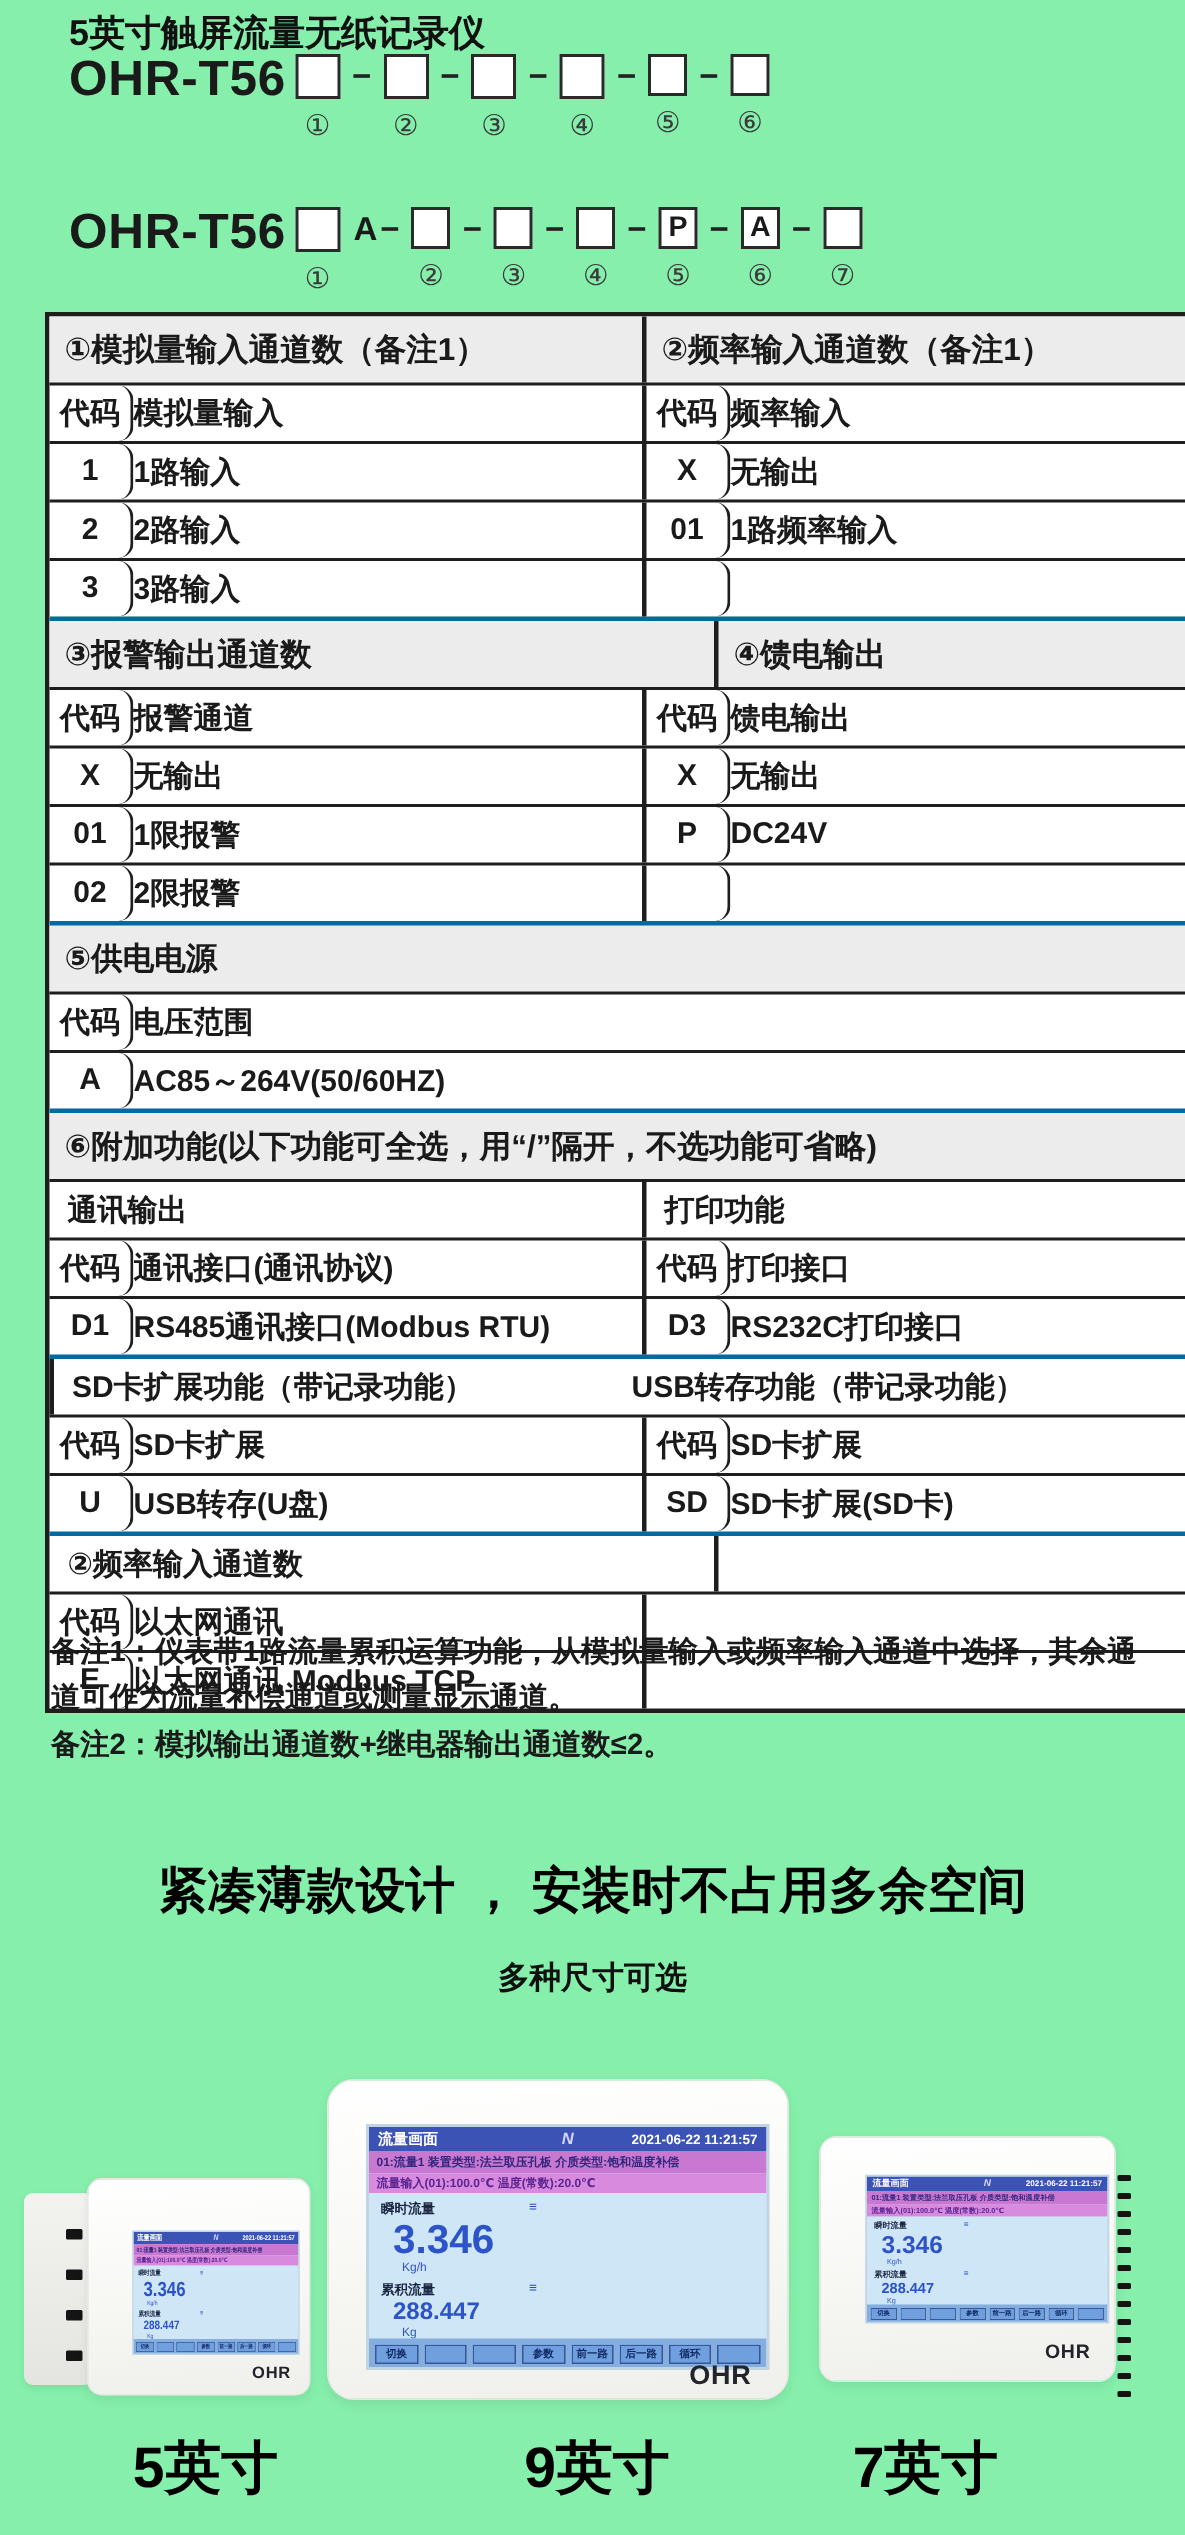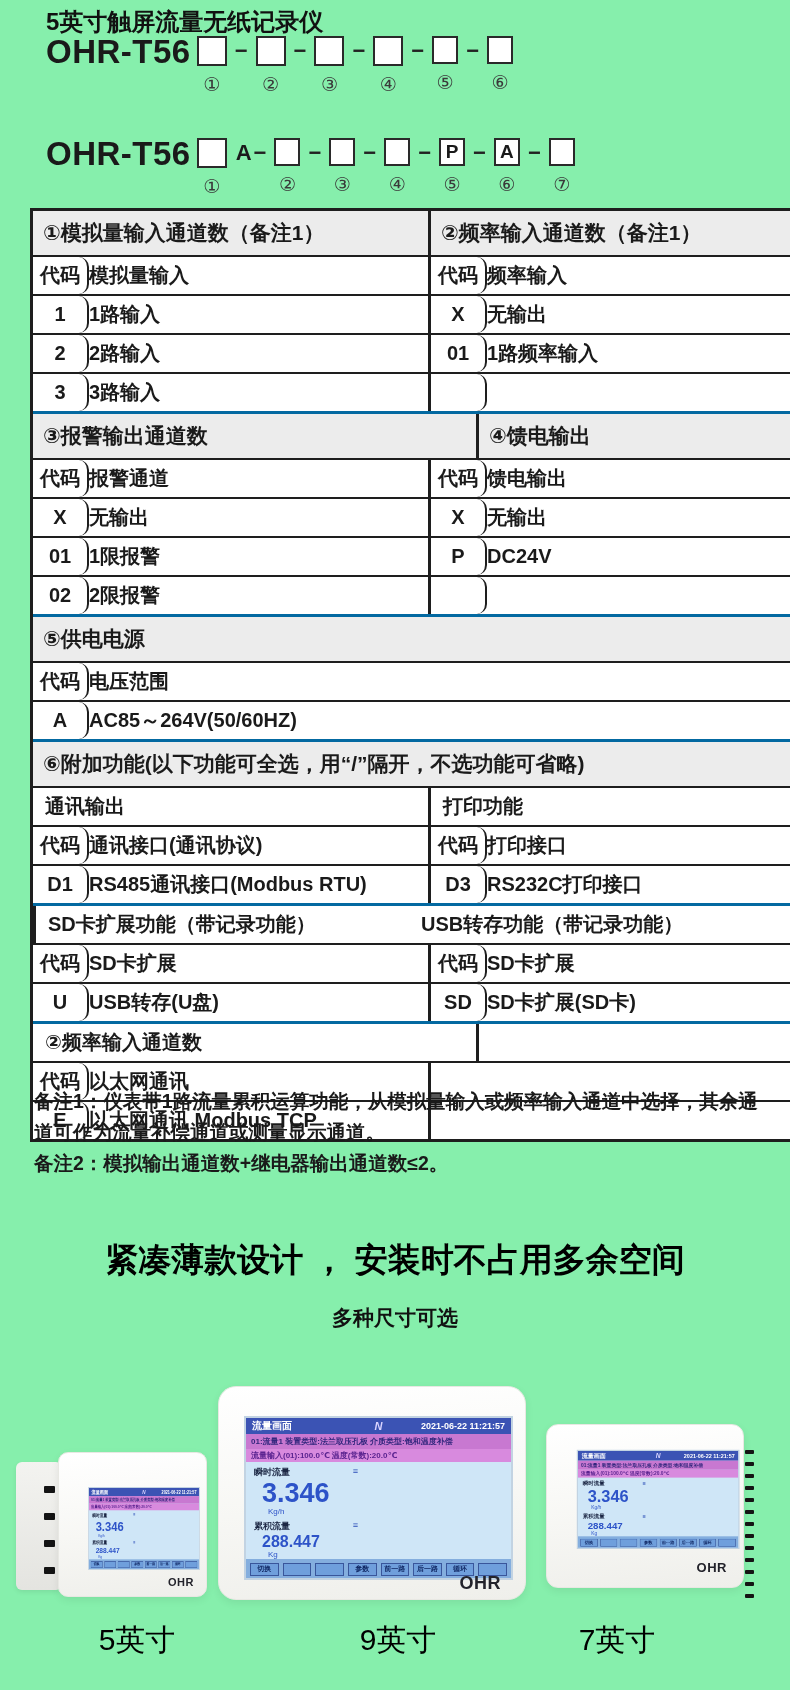--- a/index.html
+++ b/index.html
@@ -65,21 +65,21 @@
   .i2{height:13px;background:#d88ade;color:#5b2490;}
   .scr-body{flex:1;}
   .scr-lab{display:flex;justify-content:space-between;width:104px;margin:4px 0 0 8px;font-size:9px;font-weight:700;color:#1c2744;}
   .scr-lab .eq{color:#2a4db8;font-weight:800;}
   .scr-big{font-size:27px;font-weight:700;color:#2d53c8;margin-left:16px;line-height:28px;}
   .scr-unit{font-size:8px;color:#2d53c8;margin-left:22px;line-height:9px;}
   .scr-mid{font-size:16px;font-weight:700;color:#2d53c8;margin-left:16px;line-height:17px;}
   .scr-btns{height:20px;background:#84aede;display:flex;align-items:center;gap:4px;padding:0 4px;flex:0 0 auto;}
   .scr-btn{flex:1;height:13px;background:#6f9fdc;box-shadow:inset 0 0 0 1px #39569b;font-size:7px;color:#122a66;display:flex;align-items:center;justify-content:center;font-weight:700;overflow:hidden;}
 
-  .size-label{position:absolute;top:1620px;width:160px;text-align:center;font-size:30px;font-weight:400;color:#000;}
+  .size-label{position:absolute;top:1620px;width:160px;text-align:center;font-size:38px;font-weight:700;color:#000;}
 </style>
 </head>
 <body>
 
 <div id="page">
 
   <div class="doc-title" style="top:6px">5英寸触屏流量无纸记录仪</div>
 
   <div class="model" style="left:46px;top:36px">
     <span class="m-prefix">OHR-T56</span>

